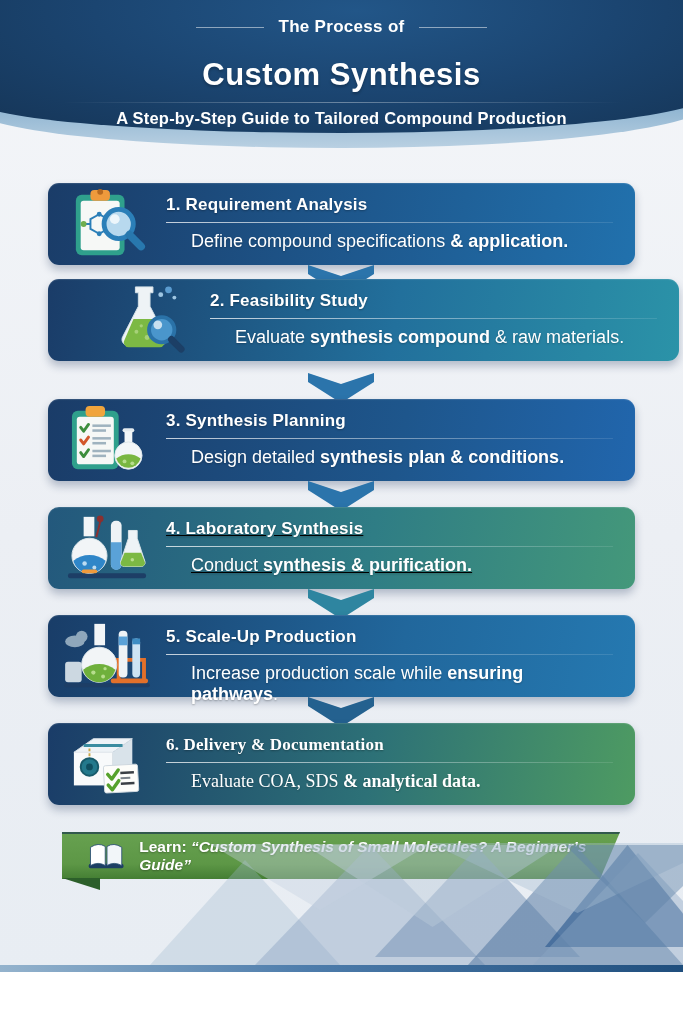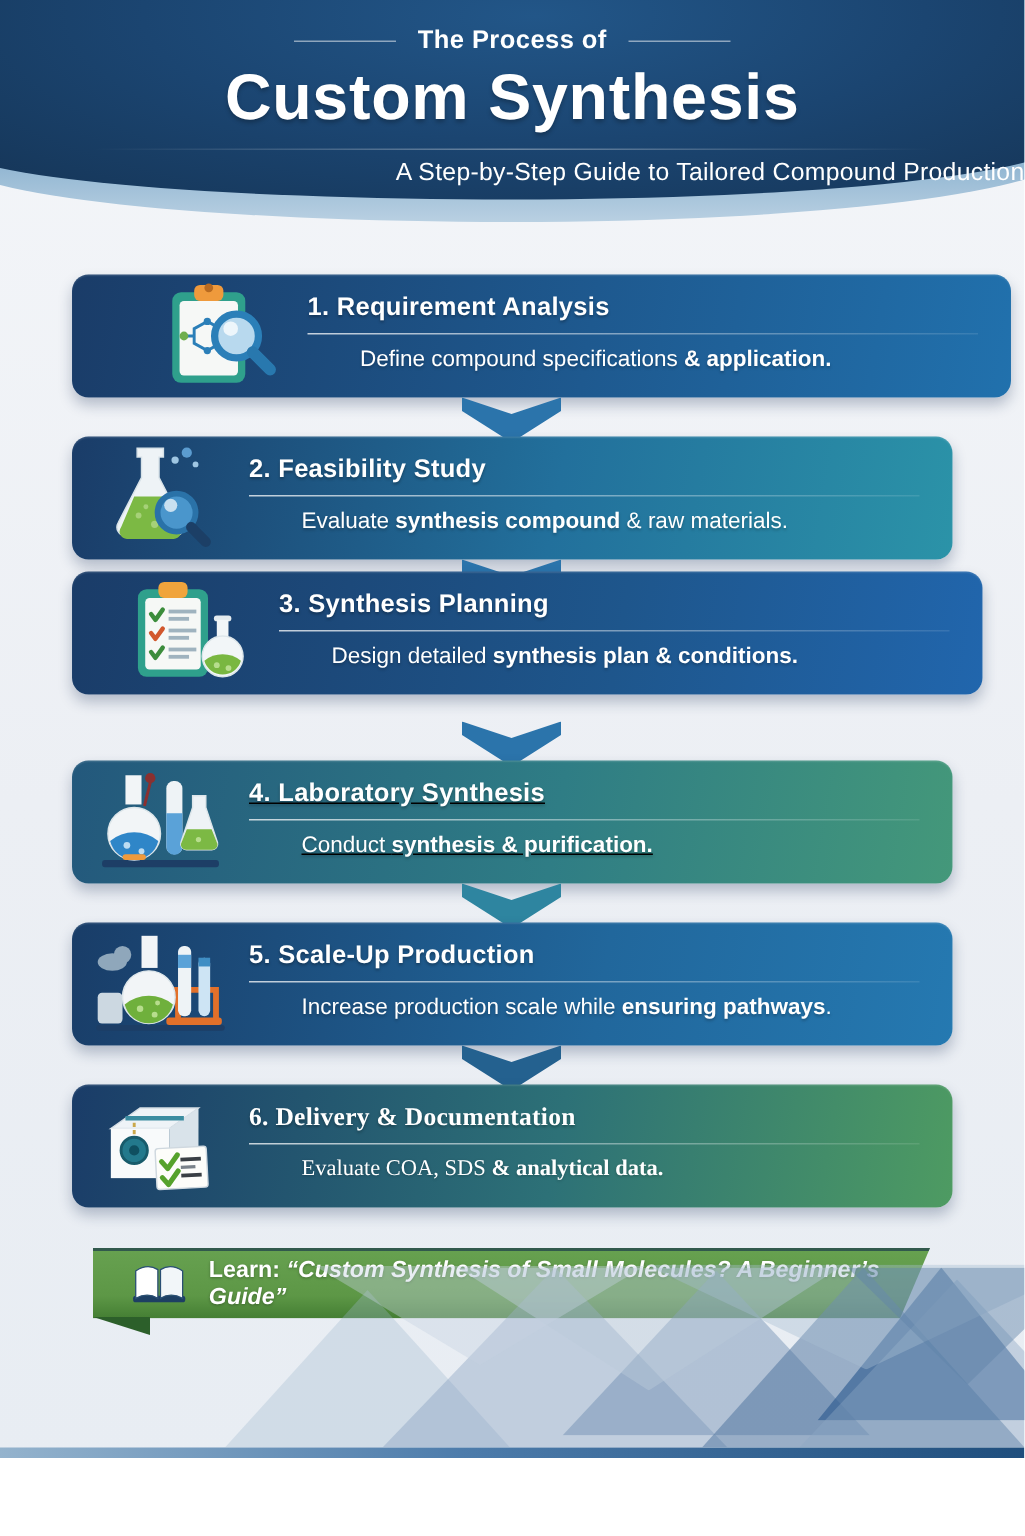--- a/index.html
+++ b/index.html
@@ -19,40 +19,40 @@
     position:absolute; top:0; left:-28px; width:739px; height:133px;
     background:radial-gradient(ellipse at 52% 8%, #225688 0%, #1b4571 48%, #153455 100%);
     border-radius:14px 14px 50% 50% / 14px 14px 40px 34px;
   }
   .hdr-content { position:absolute; top:0; left:0; width:683px; text-align:center; color:#fff; }
   .eyebrow {
     margin-top:17px; display:flex; align-items:center; justify-content:center; gap:14px;
     font-size:17px; font-weight:bold; letter-spacing:.3px;
   }
   .eyebrow::before, .eyebrow::after { content:""; width:68px; height:1px; background:rgba(255,255,255,.5); }
-  .big-title { margin-top:4px; font-size:43px; font-weight:bold; letter-spacing:.5px; text-shadow:0 2px 3px rgba(0,0,0,.25);text-align:center; }
+  .big-title { margin-top:20px; font-size:31px; font-weight:bold; letter-spacing:.5px; text-shadow:0 2px 3px rgba(0,0,0,.25);text-align:center; }
   .hdr-rule { width:560px; height:1px; margin:9px auto 0; background:linear-gradient(90deg,rgba(255,255,255,0),rgba(255,255,255,.35),rgba(255,255,255,0)); }
-  .subtitle { margin-top:6px; font-size:16.5px; font-weight:normal; letter-spacing:.2px;text-align:right; }
+  .subtitle { margin-top:6px; font-size:16.5px; font-weight:bold; letter-spacing:.2px; }
 
   
   .bar {
     position:absolute; left:48px; width:587px; height:82px; border-radius:11px;
     display:flex; box-shadow:0 5px 9px rgba(25,45,85,.28), inset 0 1px 1px rgba(255,255,255,.12);
   }
-  .bar1 { top:183px; background:linear-gradient(100deg,#1a3c68 0%,#1e598f 55%,#2171ad 100%);padding-left:39px; }
-  .bar2 { top:291px; background:linear-gradient(100deg,#1a3c68 0%,#22709c 55%,#2b93a8 100%); }
-  .bar3 { top:381px; background:linear-gradient(100deg,#1a3c68 0%,#1e568c 60%,#2166ad 100%);padding-left:20px; }
+  .bar1 { top:183px; background:linear-gradient(100deg,#1a3c68 0%,#1e598f 55%,#2171ad 100%); }
+  .bar2 { top:279px; background:linear-gradient(100deg,#1a3c68 0%,#22709c 55%,#2b93a8 100%);padding-left:44px; }
+  .bar3 { top:399px; background:linear-gradient(100deg,#1a3c68 0%,#1e568c 60%,#2166ad 100%); }
   .bar4 { top:507px; background:linear-gradient(100deg,#23587c 0%,#2f7d85 55%,#44987a 100%);text-decoration:underline; }
   .bar5 { top:615px; background:linear-gradient(100deg,#193d68 0%,#21679c 60%,#2579b1 100%);justify-content:space-between; }
   .bar6 { top:723px; background:linear-gradient(100deg,#1a3c68 0%,#2d7177 55%,#4e9b62 100%);font-family:Liberation Serif, serif; }
   .icon-col { width:118px; display:flex; align-items:center; justify-content:center; }
   .txt-col { flex:1; padding:12px 22px 0 0; color:#fff; }
   .step-title { font-size:17px; font-weight:bold; letter-spacing:.2px; text-shadow:0 1px 2px rgba(0,0,0,.3); }
   .sep { height:1px; margin:7px 0 8px; background:linear-gradient(90deg,rgba(255,255,255,.75),rgba(255,255,255,.10)); }
-  .step-desc { font-size:15px; margin-left:35px; text-shadow:0 1px 2px rgba(0,0,0,.25); }
+  .step-desc { font-size:18px; margin-left:25px; text-shadow:0 1px 2px rgba(0,0,0,.25); }
   .step-desc b { font-weight:bold; }
 
   .arrow { position:absolute; left:308px; width:66px; height:30px; }
   .ar1 { top:265px; } .ar2 { top:373px; } .ar3 { top:481px; } .ar4 { top:589px; } .ar5 { top:697px; }
 
   
   .banner {
     position:absolute; top:832px; left:62px; width:558px; height:47px;
     background:linear-gradient(180deg,#67a150 0%,#5d9746 68%,#447e33 100%);
     clip-path:polygon(0 0,100% 0,calc(100% - 20px) 100%,0 100%);

